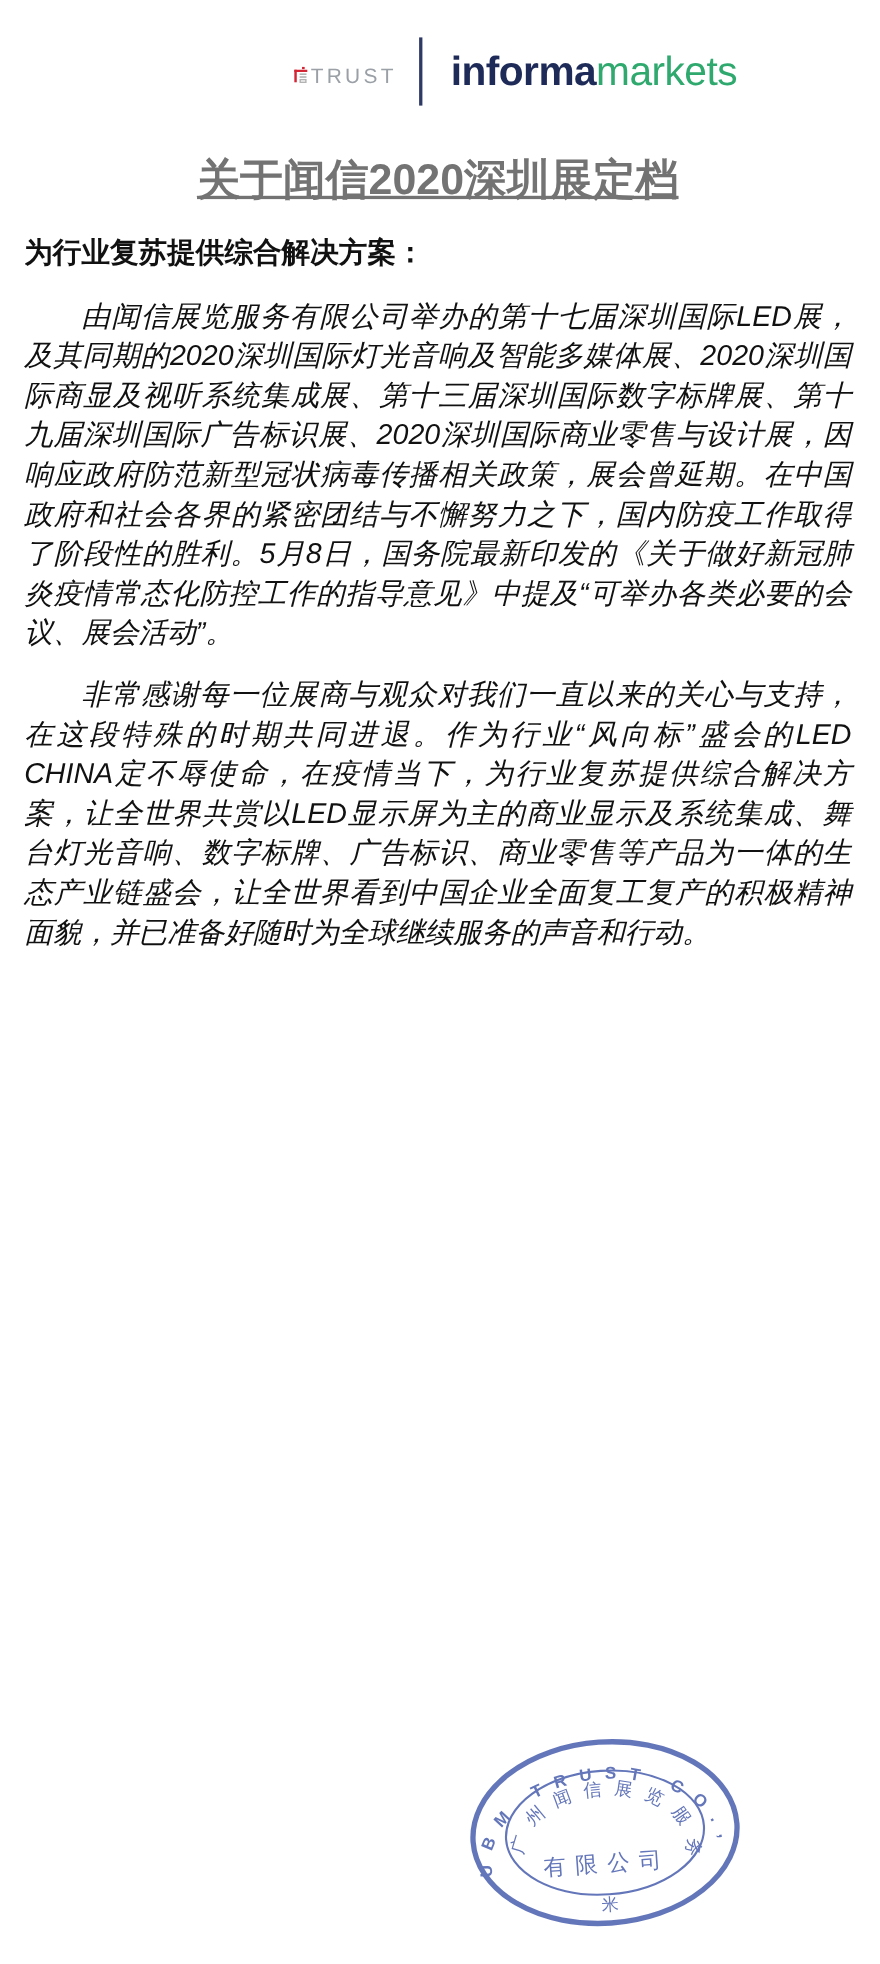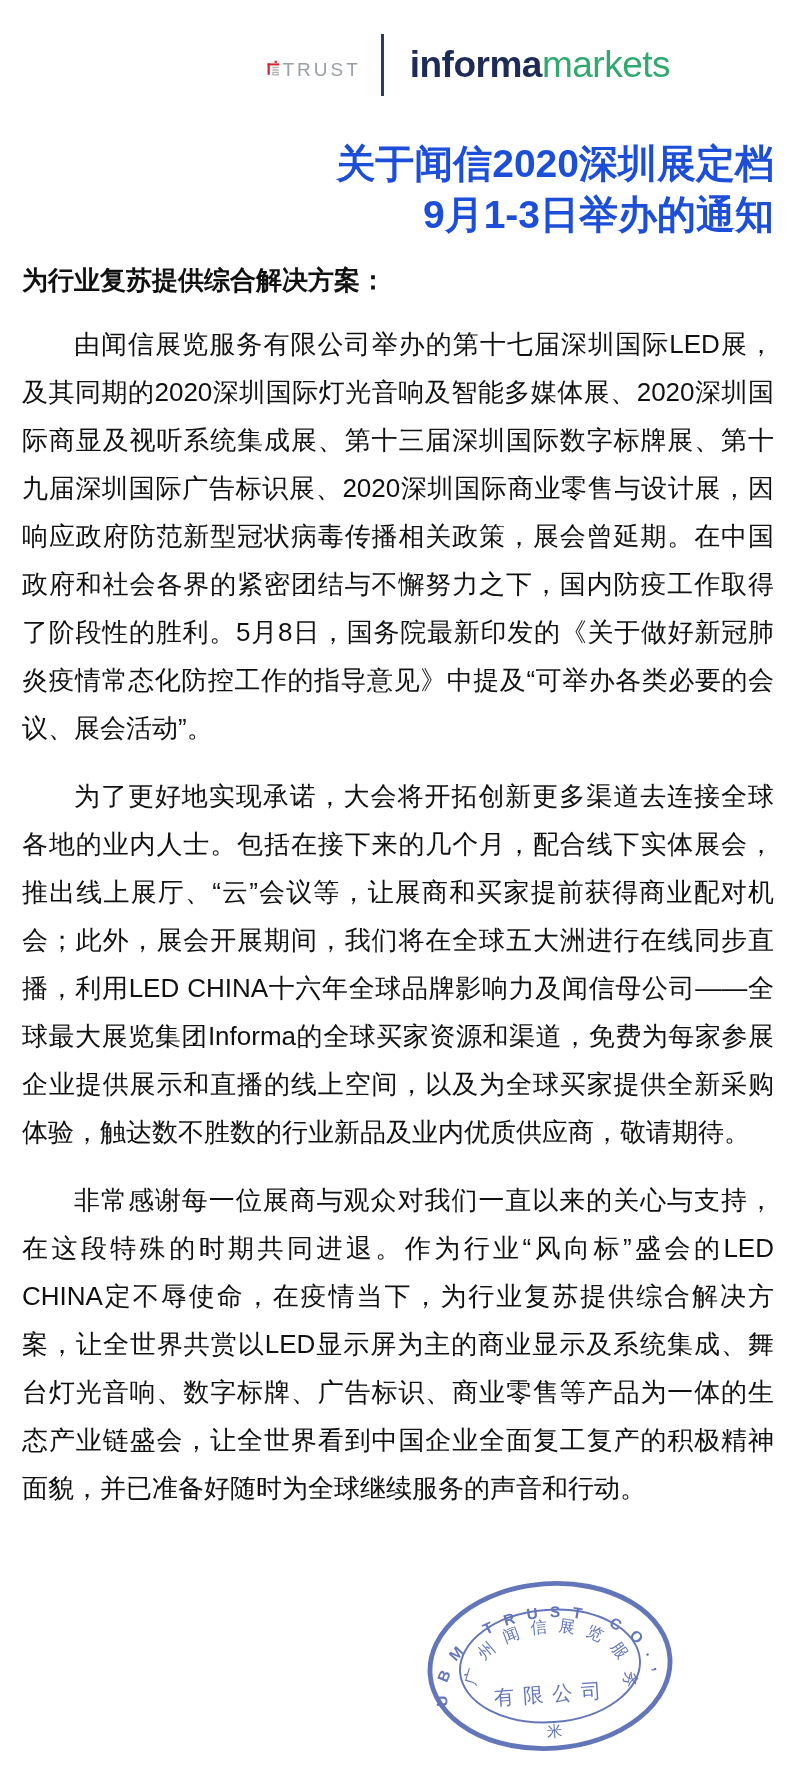--- a/index.html
+++ b/index.html
@@ -37,40 +37,42 @@
     background: #2d3a64;
     margin: 0 26px 6px 20px;
   }
   .informa-wrap { display: flex; align-items: flex-end; margin-bottom: 6px; }
   .informa-part1 { font-size: 37px; font-weight: 700; color: #1e2b58; letter-spacing: -0.5px; }
   .informa-part2 { font-size: 37px; font-weight: 400; color: #2fa96e; margin-left: 0; letter-spacing: -0.5px; }
 
   
   .doc-title {
     margin: 28px 0 8px 0;
-    text-align: right;
+    text-align: center;
     font-size: 39px;
     font-weight: 800;
     line-height: 51px;
-    color: #1d4ed8;
+    color: #737373;
+    text-decoration: underline;
   }
 
   
   .greeting {
     font-weight: 700;
     font-size: 26px;
     line-height: 48px;
     margin: 16px 0 16px 0;
   }
   .para {
     font-size: 26px;
-    line-height: 48px;
+    line-height: 36px;
     text-align: justify;
     text-indent: 2em;
     margin: 0 0 20px 0;
+    font-style: italic;
   }
   .para .bold { font-weight: 700; }
 
   
   .stamp {
     position: absolute;
     left: 424px;
     top: 1578px;
     width: 252px;
     height: 176px;
@@ -98,30 +100,28 @@
     </div>
     <div class="logo-divider"></div>
     <div class="informa-wrap">
       <span class="informa-part1">informa</span>
       <span class="informa-part2">markets</span>
     </div>
   </div>
 
   <div class="doc-title">
     <div>关于闻信2020深圳展定档</div>
-    <div>9月1-3日举办的通知</div>
   </div>
 
   <div class="greeting">为行业复苏提供综合解决方案：</div>
 
   <p class="para">由闻信展览服务有限公司举办的第十七届深圳国际LED展，及其同期的2020深圳国际灯光音响及智能多媒体展、2020深圳国际商显及视听系统集成展、第十三届深圳国际数字标牌展、第十九届深圳国际广告标识展、2020深圳国际商业零售与设计展，因响应政府防范新型冠状病毒传播相关政策，展会曾延期。在中国政府和社会各界的紧密团结与不懈努力之下，国内防疫工作取得了阶段性的胜利。5月8日，国务院最新印发的《关于做好新冠肺炎疫情常态化防控工作的指导意见》中提及“可举办各类必要的会议、展会活动”。</p>
 
 
 
-  <p class="para">为了更好地实现承诺，大会将开拓创新更多渠道去连接全球各地的业内人士。包括在接下来的几个月，配合线下实体展会，推出线上展厅、“云”会议等，让展商和买家提前获得商业配对机会；此外，展会开展期间，我们将在全球五大洲进行在线同步直播，利用LED CHINA十六年全球品牌影响力及闻信母公司——全球最大展览集团Informa的全球买家资源和渠道，免费为每家参展企业提供展示和直播的线上空间，以及为全球买家提供全新采购体验，触达数不胜数的行业新品及业内优质供应商，敬请期待。</p>
 
   <p class="para">非常感谢每一位展商与观众对我们一直以来的关心与支持，在这段特殊的时期共同进退。作为行业“风向标”盛会的LED CHINA定不辱使命，在疫情当下，为行业复苏提供综合解决方案，让全世界共赏以LED显示屏为主的商业显示及系统集成、舞台灯光音响、数字标牌、广告标识、商业零售等产品为一体的生态产业链盛会，让全世界看到中国企业全面复工复产的积极精神面貌，并已准备好随时为全球继续服务的声音和行动。</p>
 
 </div>
 
 <svg class="stamp" viewBox="0 0 260 180" aria-hidden="true">
   <g fill="none" stroke="#4a5fae">
     <ellipse cx="130" cy="90" rx="124" ry="85" stroke-width="5"></ellipse>
     <ellipse cx="130" cy="90" rx="93" ry="58" stroke-width="2"></ellipse>
   </g>

